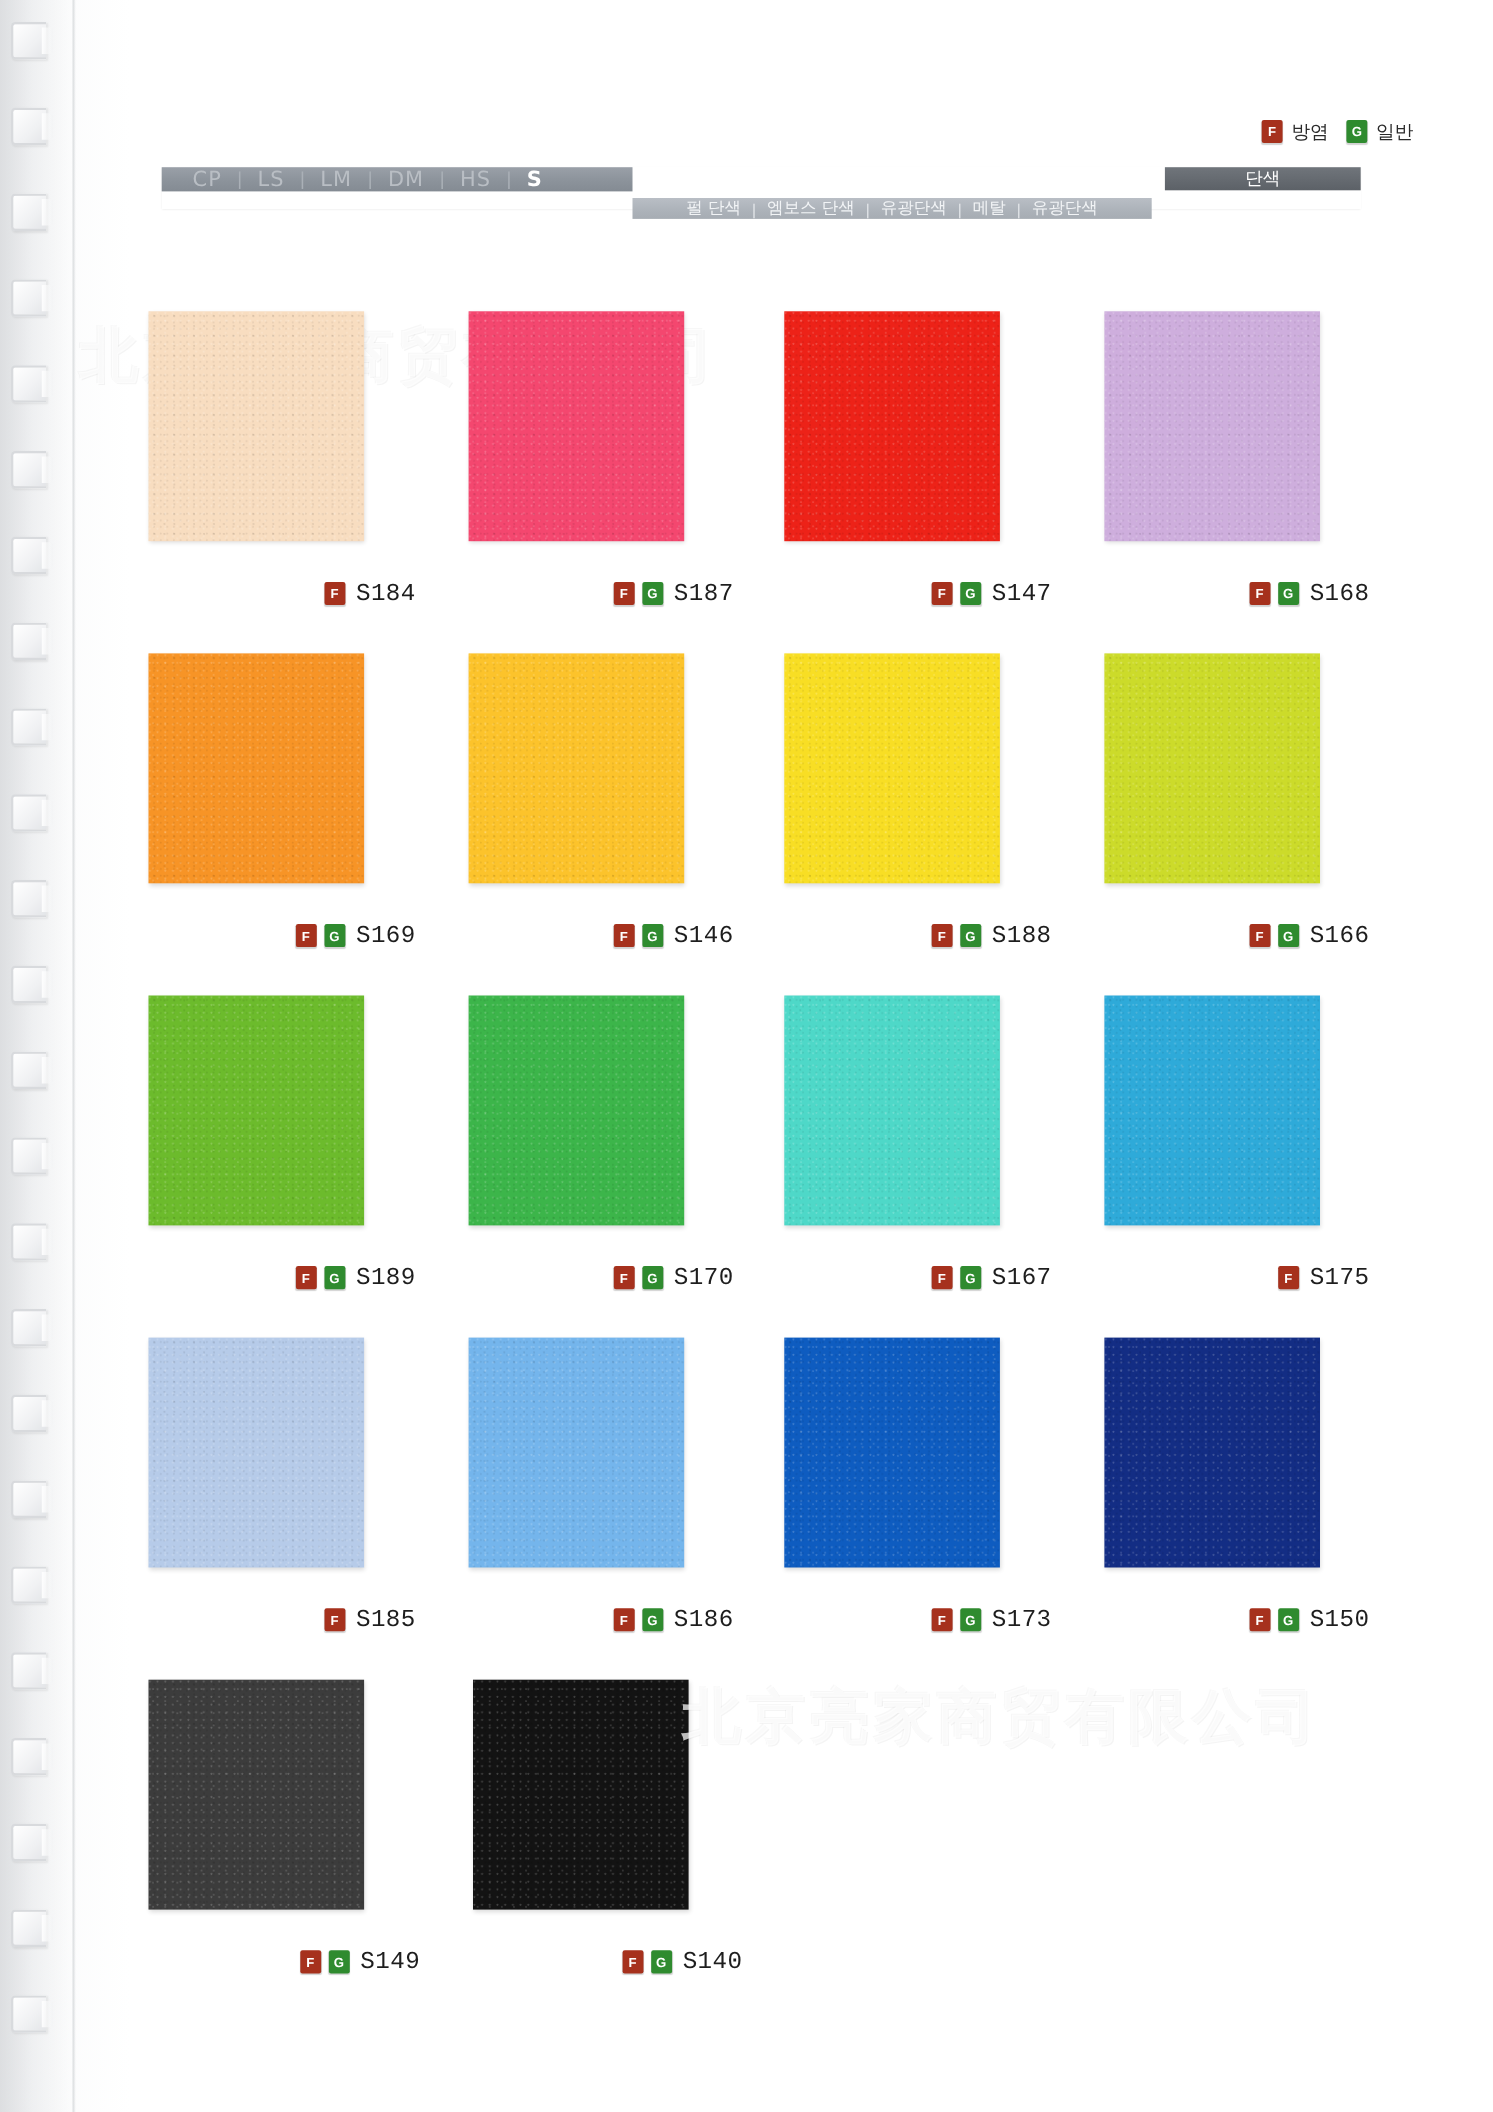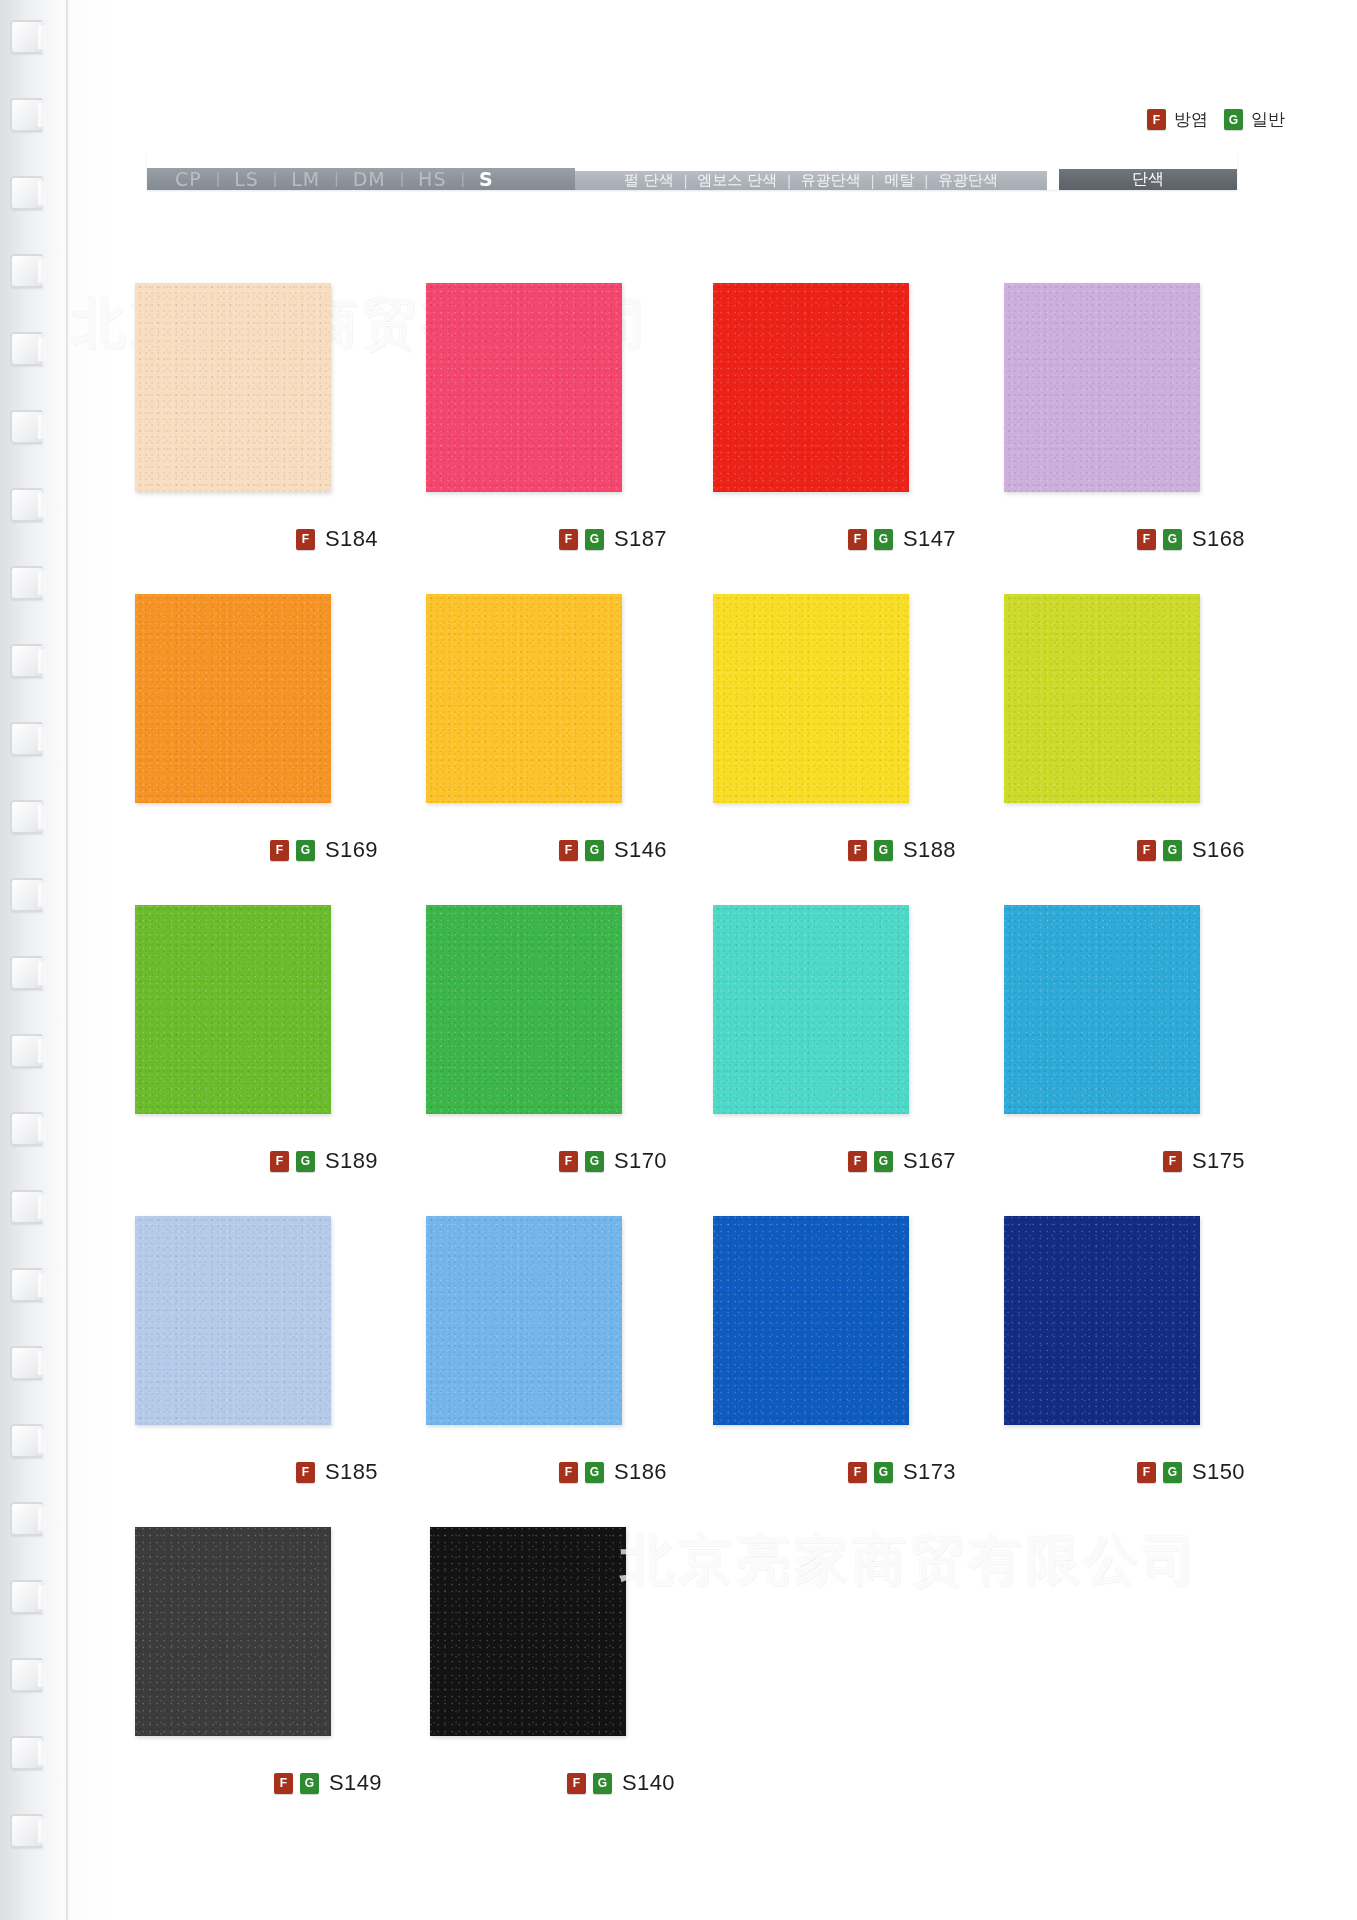--- a/index.html
+++ b/index.html
@@ -104,21 +104,21 @@
   }
 
   
   #navbar {
     position: absolute;
     left: 147px;
     top: 152px;
     width: 1090px;
     height: 38px;
     display: flex;
-    align-items: flex-end;
+    align-items: flex-start;
     box-shadow: 0 1px 2px rgba(0,0,0,0.10);
   }
   #nav-left {
     width: 400px;
     background: linear-gradient(180deg, #9aa0a8 0%, #8d949c 50%, #848b93 100%);
     display: flex;
     align-items: center;
     padding-left: 28px;
     gap: 0;
   }
@@ -210,21 +210,21 @@
     position: absolute;
     bottom: 42px;
     right: 0;
     display: flex;
     align-items: center;
     gap: 7px;
   }
   .swatch-name {
     font-size: 22px;
     color: #1e1e1e;
-    font-family: Liberation Sans, sans-serif;
+    font-family: Liberation Mono, monospace;
     letter-spacing: 0.4px;
     margin-left: 3px;
   }
 
   
   .row-1 .swatch-chip { margin-top: 0; }
 
   
   .nudge-a { margin-left: 0px; }
   .nudge-b { margin-left: 2px; }

